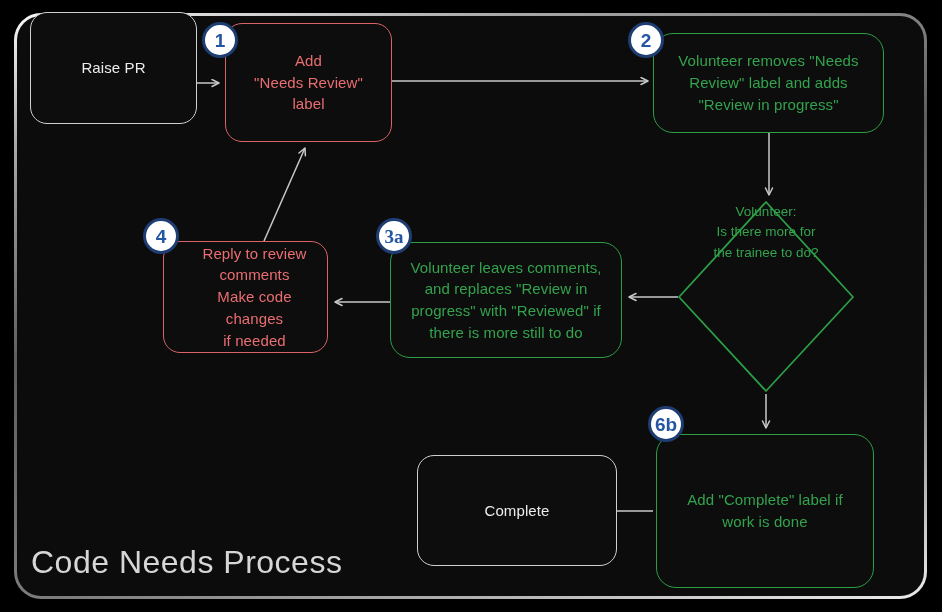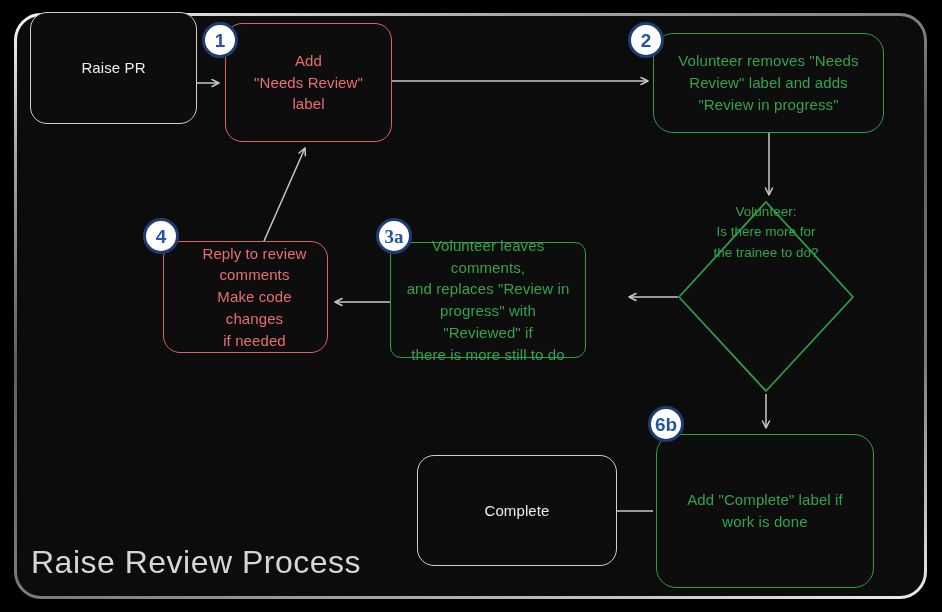--- a/index.html
+++ b/index.html
@@ -153,21 +153,21 @@
 Review" label and adds
 "Review in progress"</span>
     </div>
 
     <div class="diamond-label" style="left:679px; top:202px; width:174px; height:189px;">
       <span class="node-label">Volunteer:
 Is there more for
 the trainee to do?</span>
     </div>
 
-    <div class="node green" style="left:390px; top:242px; width:196px; height:116px;border-radius:11px;">
+    <div class="node green" style="left:390px; top:242px; width:232px; height:116px;">
       <span class="node-label">Volunteer leaves comments,
 and replaces "Review in
 progress" with "Reviewed" if
 there is more still to do</span>
     </div>
 
     <div class="node red" style="left:163px; top:241px; width:165px; height:112px;padding-left:28px;">
       <span class="node-label">Reply to review
 comments
 Make code changes
@@ -182,16 +182,16 @@
     <div class="node neutral" style="left:417px; top:455px; width:200px; height:111px;">
       <span class="node-label">Complete</span>
     </div>
 
     <div class="badge" style="left:202px; top:22px;">1</div>
     <div class="badge" style="left:628px; top:22px;">2</div>
     <div class="badge" style="left:376px; top:218px;font-family:Liberation Serif, serif;">3a</div>
     <div class="badge" style="left:143px; top:218px;">4</div>
     <div class="badge" style="left:648px; top:406px;">6b</div>
 
-    <div class="diagram-title">Raise Review Process</div>
+    <div class="diagram-title">Code Needs Process</div>
 
   </div>
 </div>
 
 </body></html>

